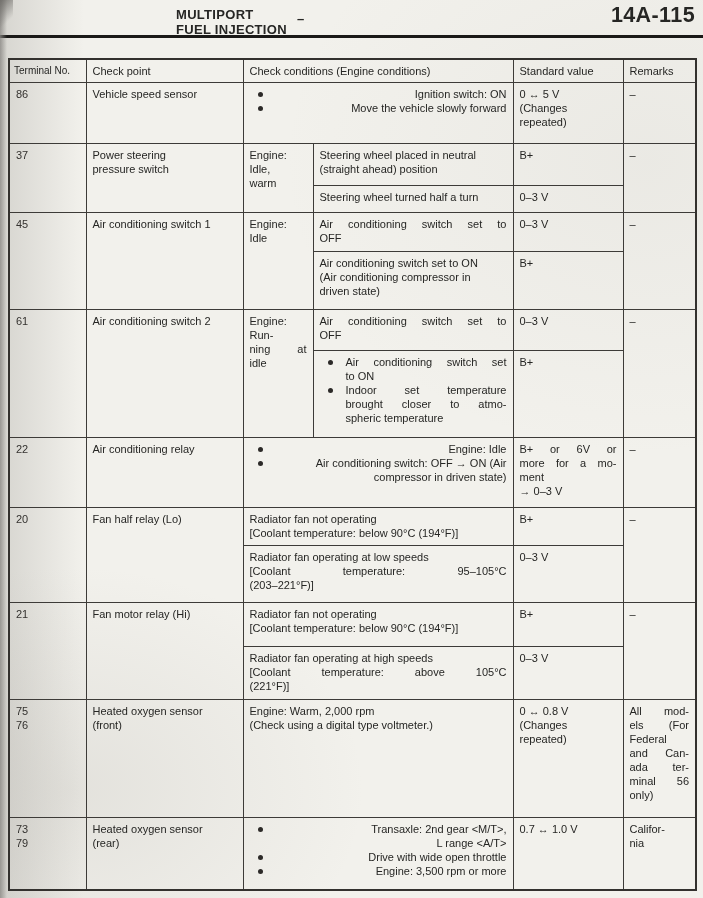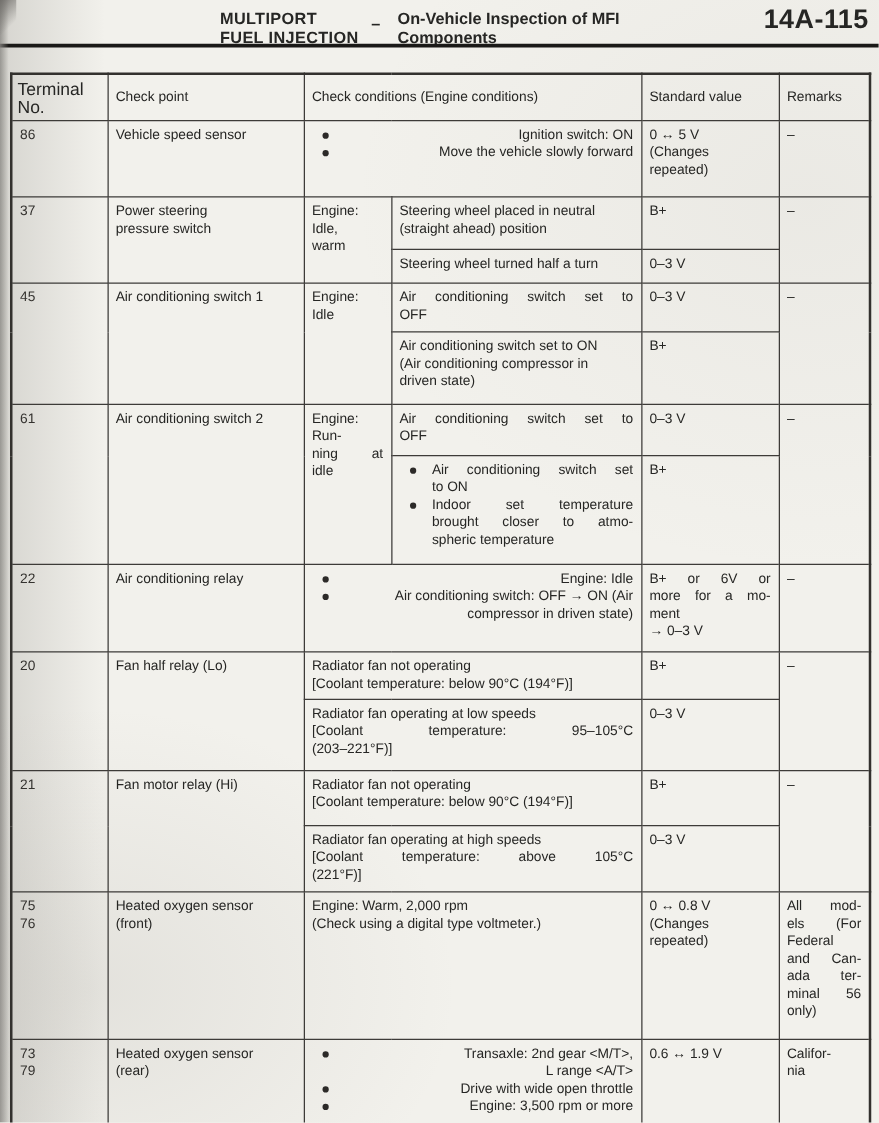--- a/index.html
+++ b/index.html
@@ -49,21 +49,21 @@
     border:1.5px solid #3d3b38;
     padding:4px 6px;
     vertical-align:top;
     font-weight:normal;
     font-size:11px;
     line-height:14px;
     text-align:left;
     overflow:hidden;
   }
   .insp th { vertical-align:middle; text-align:left; height:22px; }
-  th.th-terminal { text-align:left; font-size:14px; padding-left:4px; }
+  th.th-terminal { text-align:left; font-size:10px; padding-left:4px; }
   .term { font-size:10.5px; line-height:15px; color:#34322f; }
   .pre  { white-space:pre-line;text-align:right; }
   .ln   { display:block; }
   .jl   { text-align:justify; text-align-last:justify; }
   .blist { display:block; }
   .bitem { display:grid; grid-template-columns:26px 1fr; }
   .bitem + .bitem { margin-top:0px; }
   .bdot {
     width:5px; height:5px; border-radius:50%;
     background:#2c2a28; margin:4.5px 0 0 8px;
@@ -76,24 +76,20 @@
 <div class="left-mottle"></div>
 <div class="scan-strip"></div>
 <div class="corner-mark"></div>
 
 <header class="pagehead">
   <div class="ht">
     <span>MULTIPORT</span>
     <span>FUEL INJECTION</span>
   </div>
   <div class="hd">–</div>
-  <div class="htp">
-    <span>On-Vehicle Inspection of MFI</span>
-    <span>Components</span>
-  </div>
   <div class="pn">14A-115</div>
 </header>
 <div class="rule"></div>
 
 <table class="insp">
   <colgroup>
     <col style="width:77px">
       <col style="width:157px">
       <col style="width:70px">
     <col style="width:200px">
@@ -301,18 +297,18 @@
         <div class="bitem">
           <span class="bdot"></span>
           <span class="btxt pre">Drive with wide open throttle</span>
         </div>
         <div class="bitem">
           <span class="bdot"></span>
           <span class="btxt pre">Engine: 3,500 rpm or more</span>
         </div>
       </div>
     </td>
-    <td>0.6 ↔ 1.9 V</td>
+    <td>0.7 ↔ 1.0 V</td>
     <td class="pre">Califor-
 nia</td>
   </tr>
 </tbody>
   </table>
 
 </body></html>

